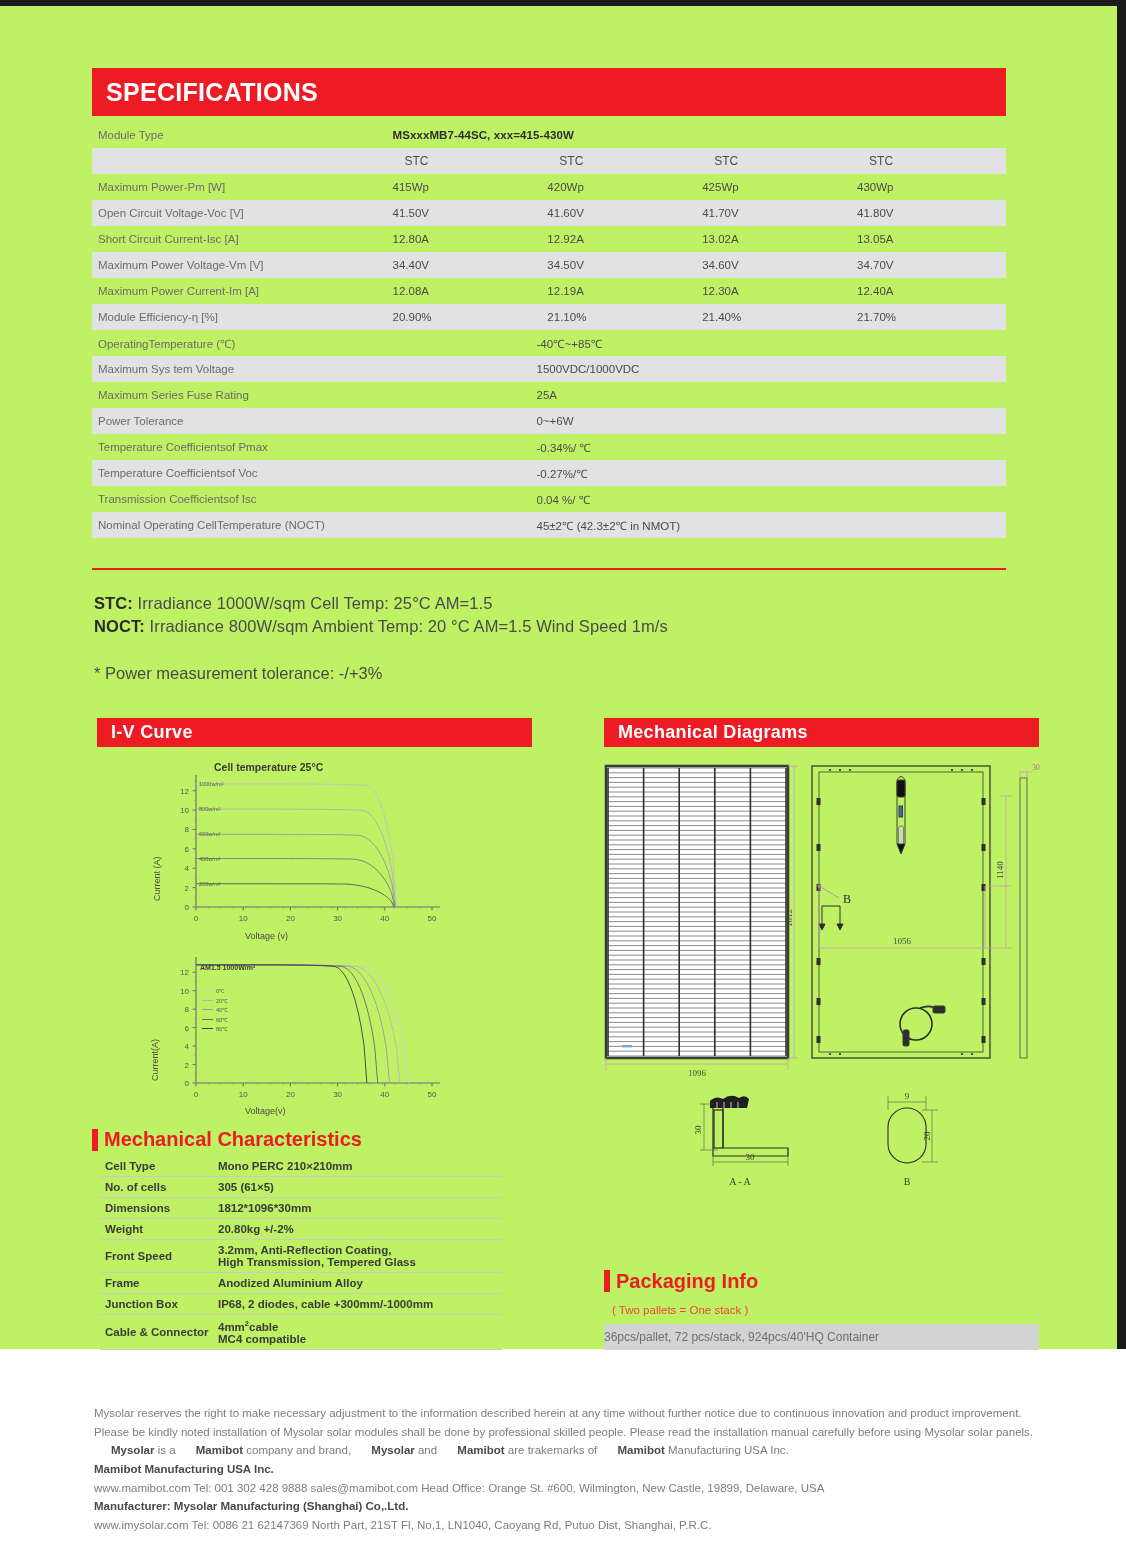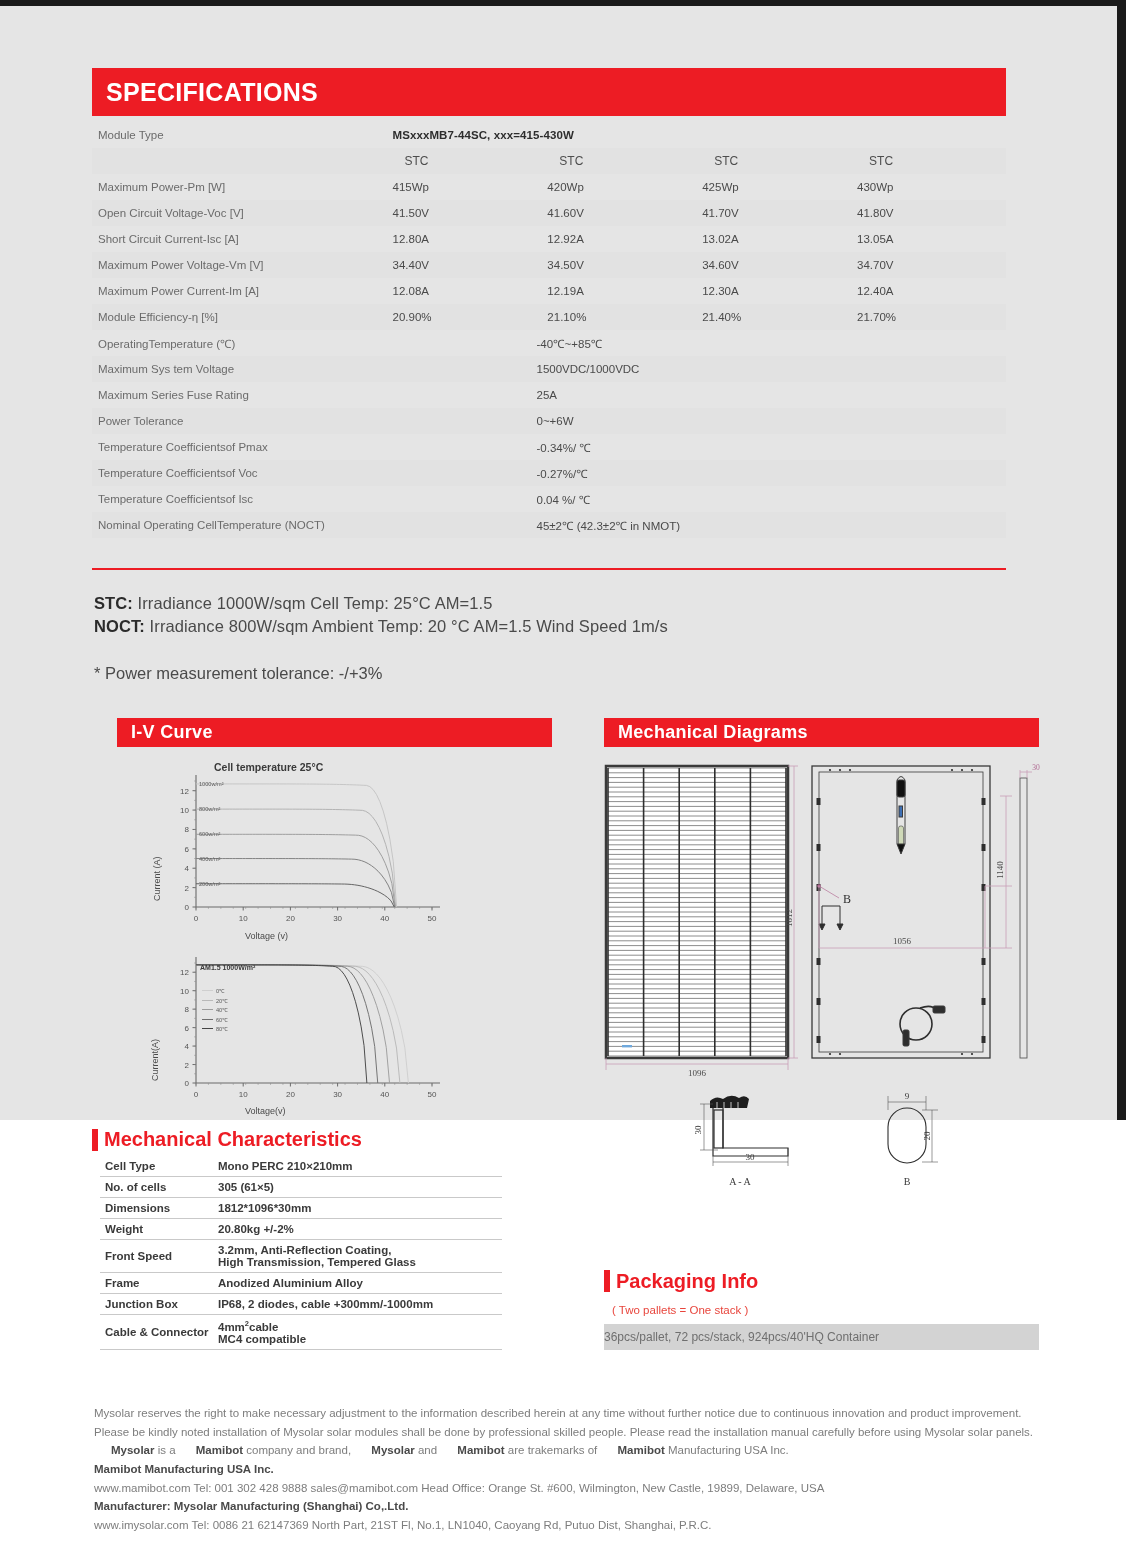--- a/index.html
+++ b/index.html
@@ -4,22 +4,22 @@
 <style>
   * { box-sizing: border-box; margin: 0; padding: 0; }
   html, body {
     width: 1126px; height: 1563px;
     background: #ffffff;
     font-family: "Liberation Sans", sans-serif;
     overflow: hidden;
   }
   #page {
     position: relative;
-    width: 1126px; height: 1120px;
-    background: #e5e5e5;
+    width: 1126px; height: 1349px;
+    background: #bef264;
     border-top: 6px solid #1a1a1a;
     border-right: 9px solid #1a1a1a;
   }
   
   .banner {
     background: #ED1C24;
     color: #fff;
     font-weight: bold;
     display: flex;
     align-items: center;
@@ -28,21 +28,20 @@
   }
   #spec-banner {
     position: absolute; left: 92px; top: 62px;
     width: 914px; height: 48px;
     font-size: 25px;
   }
   #iv-banner {
     position: absolute; left: 97px; top: 712px;
     width: 435px; height: 29px;
     font-size: 18px;
-    margin-left: 20px;
   }
   #mech-banner {
     position: absolute; left: 604px; top: 712px;
     width: 435px; height: 29px;
     font-size: 18px;
   }
   
   #spec-table {
     position: absolute; left: 92px; top: 116px;
     width: 914px;
@@ -216,21 +215,21 @@
         </tr>
         <tr>
           <td class="sp-label">Temperature Coefficientsof Pmax</td>
           <td class="sp-span" colspan="4">-0.34%/ ℃</td>
         </tr>
         <tr class="alt">
           <td class="sp-label">Temperature Coefficientsof Voc</td>
           <td class="sp-span" colspan="4">-0.27%/℃</td>
         </tr>
         <tr>
-          <td class="sp-label">Temperature Coefficientsof Isc</td>
+          <td class="sp-label">Transmission Coefficientsof Isc</td>
           <td class="sp-span" colspan="4">0.04 %/ ℃</td>
         </tr>
         <tr class="alt">
           <td class="sp-label">Nominal Operating CellTemperature  (NOCT)</td>
           <td class="sp-span" colspan="4">45±2℃ (42.3±2℃ in NMOT)</td>
         </tr>
       </tbody>
   </table>
 
   <div id="divider"></div>

